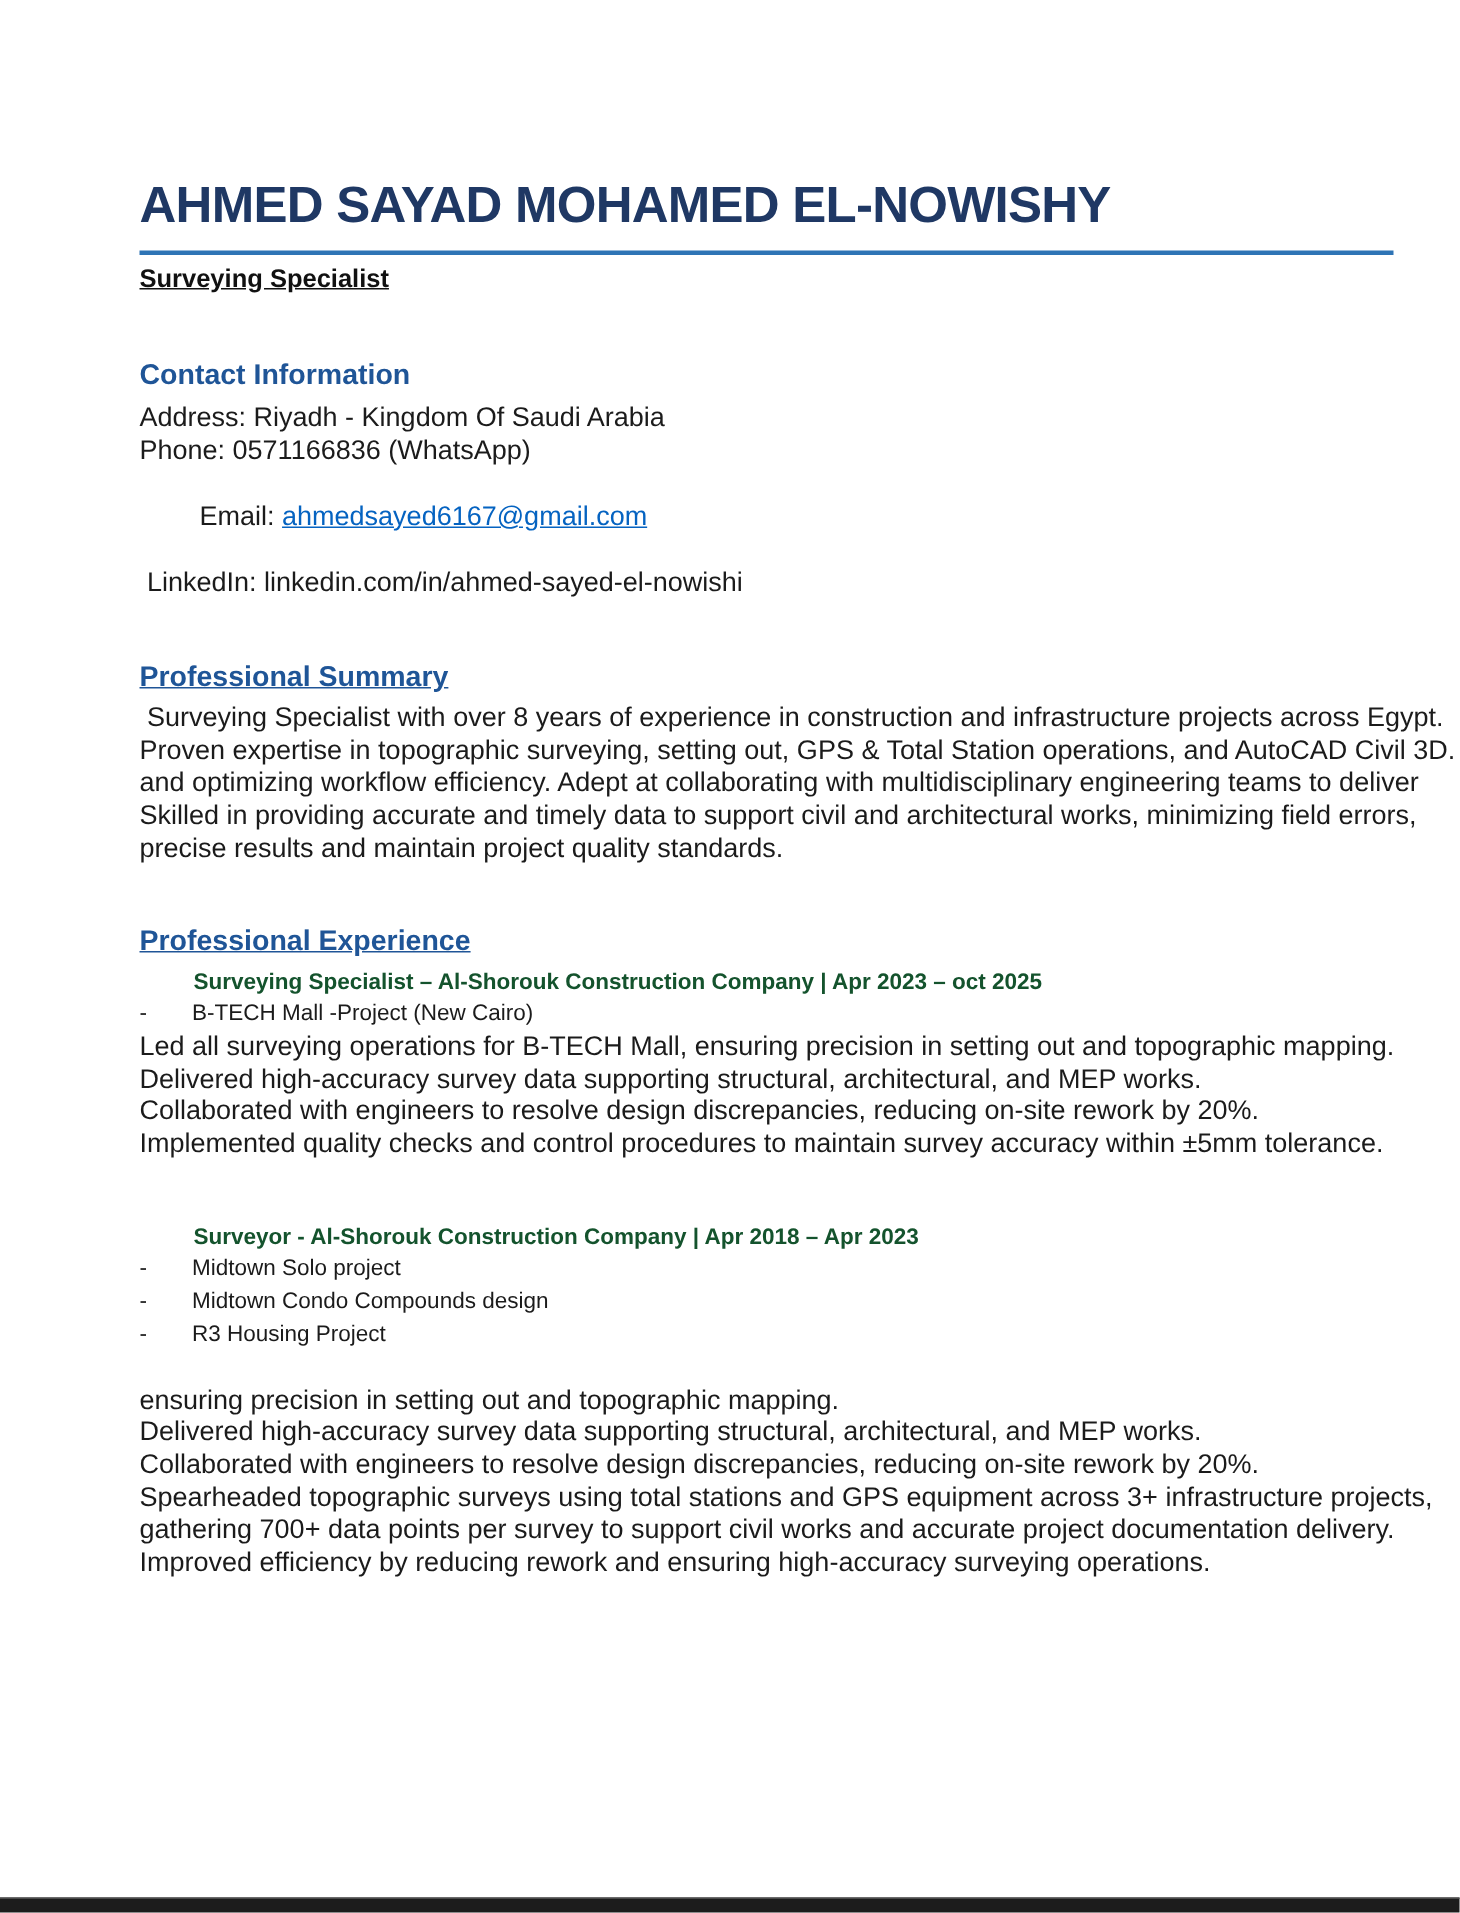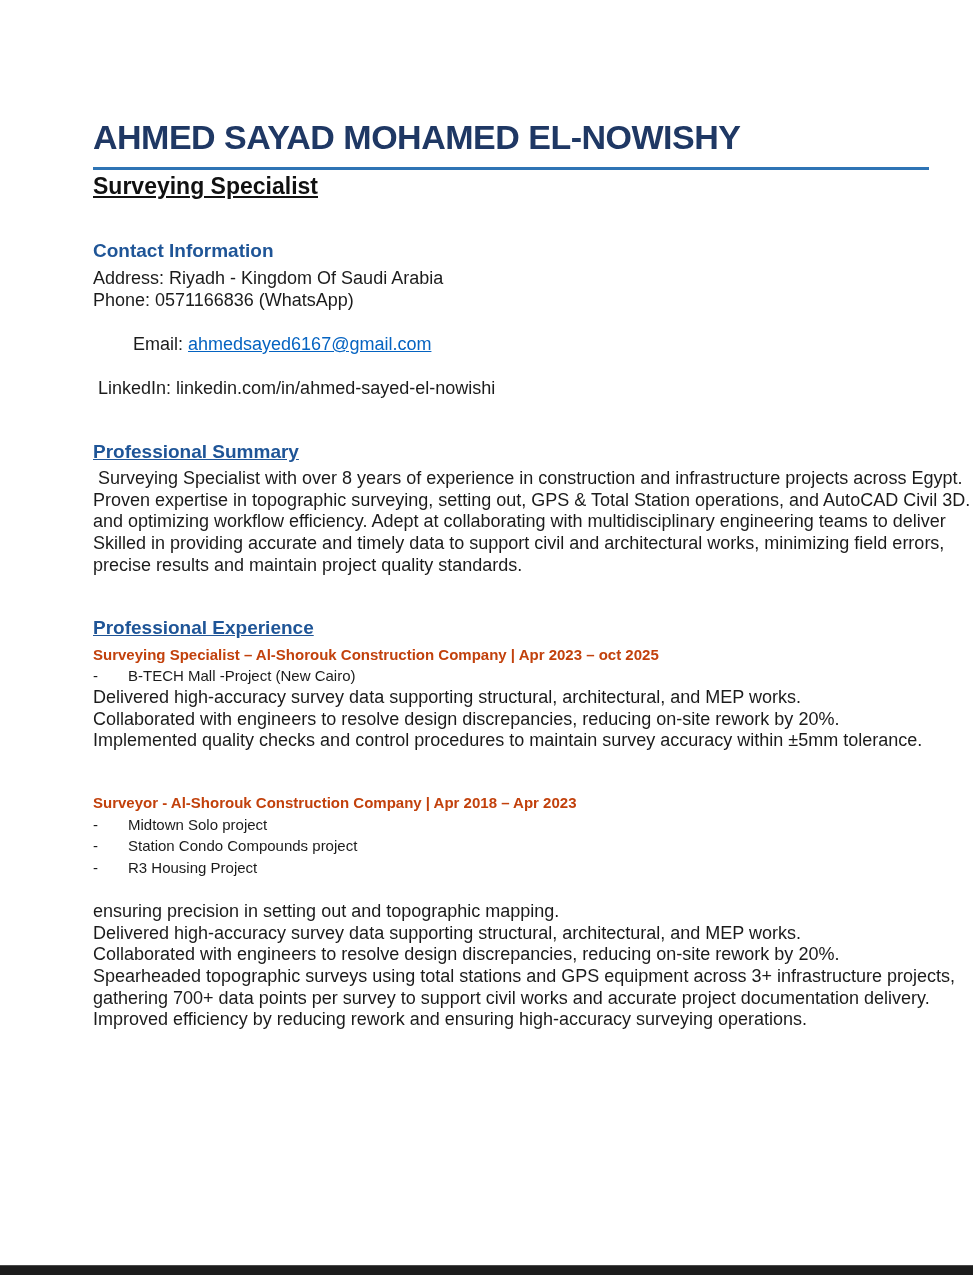--- a/index.html
+++ b/index.html
@@ -27,21 +27,21 @@
   }
   .title-rule {
     margin-top: 9px;
     border: none;
     border-top: 3px solid var(--rule, #2e74b5);
     width: 100%;
     height: 0;
   }
   .subtitle {
     margin-top: 4px;
-    font-size: 23px;
+    font-size: 17px;
     line-height: 24px;
     font-weight: 600;
     text-decoration: underline;
     color: #111111;
     display: inline-block;
   }
   .section { margin-top: 40px; }
   .section.contact { }
   .section.summary { }
   .section.education { margin-top: 38px; }
@@ -67,21 +67,22 @@
     text-decoration: underline;
     cursor: pointer;
   }
   .job { margin-top: 3px; }
   .job + .job { margin-top: 40px; }
   .job-title {
     font-size: 15px;
     line-height: 21.7px;
     font-weight: 700;
     white-space: pre;
-    color: #c2410c;
+    color: #14532d;
+    margin-left: 36px;
   }
   .bullet-line {
     font-size: 15px;
     line-height: 21.7px;
     display: flex;
   }
   .dash {
     display: inline-block;
     width: 35px;
     flex: 0 0 35px;
@@ -137,36 +138,37 @@
 
     <div class="job">
       <div class="job-title">Surveying Specialist – Al-Shorouk Construction Company | Apr 2023 – oct 2025</div>
       <div>
           <div class="bullet-line">
             <span class="dash">-</span>
             <span class="bullet-text">B-TECH Mall -Project (New Cairo)</span>
           </div>
         </div>
       <div>
+          <div class="text-line">Led all surveying operations for B-TECH Mall, ensuring precision in setting out and topographic mapping.</div>
           <div class="text-line">Delivered high-accuracy survey data supporting structural, architectural, and MEP works.</div>
           <div class="text-line">Collaborated with engineers to resolve design discrepancies, reducing on-site rework by 20%.</div>
           <div class="text-line">Implemented quality checks and control procedures to maintain survey accuracy within ±5mm tolerance.</div>
         </div>
     </div>
 
     <div class="job">
       <div class="job-title">Surveyor - Al-Shorouk Construction Company | Apr 2018 – Apr 2023</div>
       <div>
           <div class="bullet-line">
             <span class="dash">-</span>
             <span class="bullet-text">Midtown Solo project</span>
           </div>
           <div class="bullet-line">
             <span class="dash">-</span>
-            <span class="bullet-text">Station Condo Compounds project</span>
+            <span class="bullet-text">Midtown Condo Compounds design</span>
           </div>
           <div class="bullet-line">
             <span class="dash">-</span>
             <span class="bullet-text">R3 Housing Project</span>
           </div>
         </div>
       <div></div>
     </div>
 
     <div class="closing">

